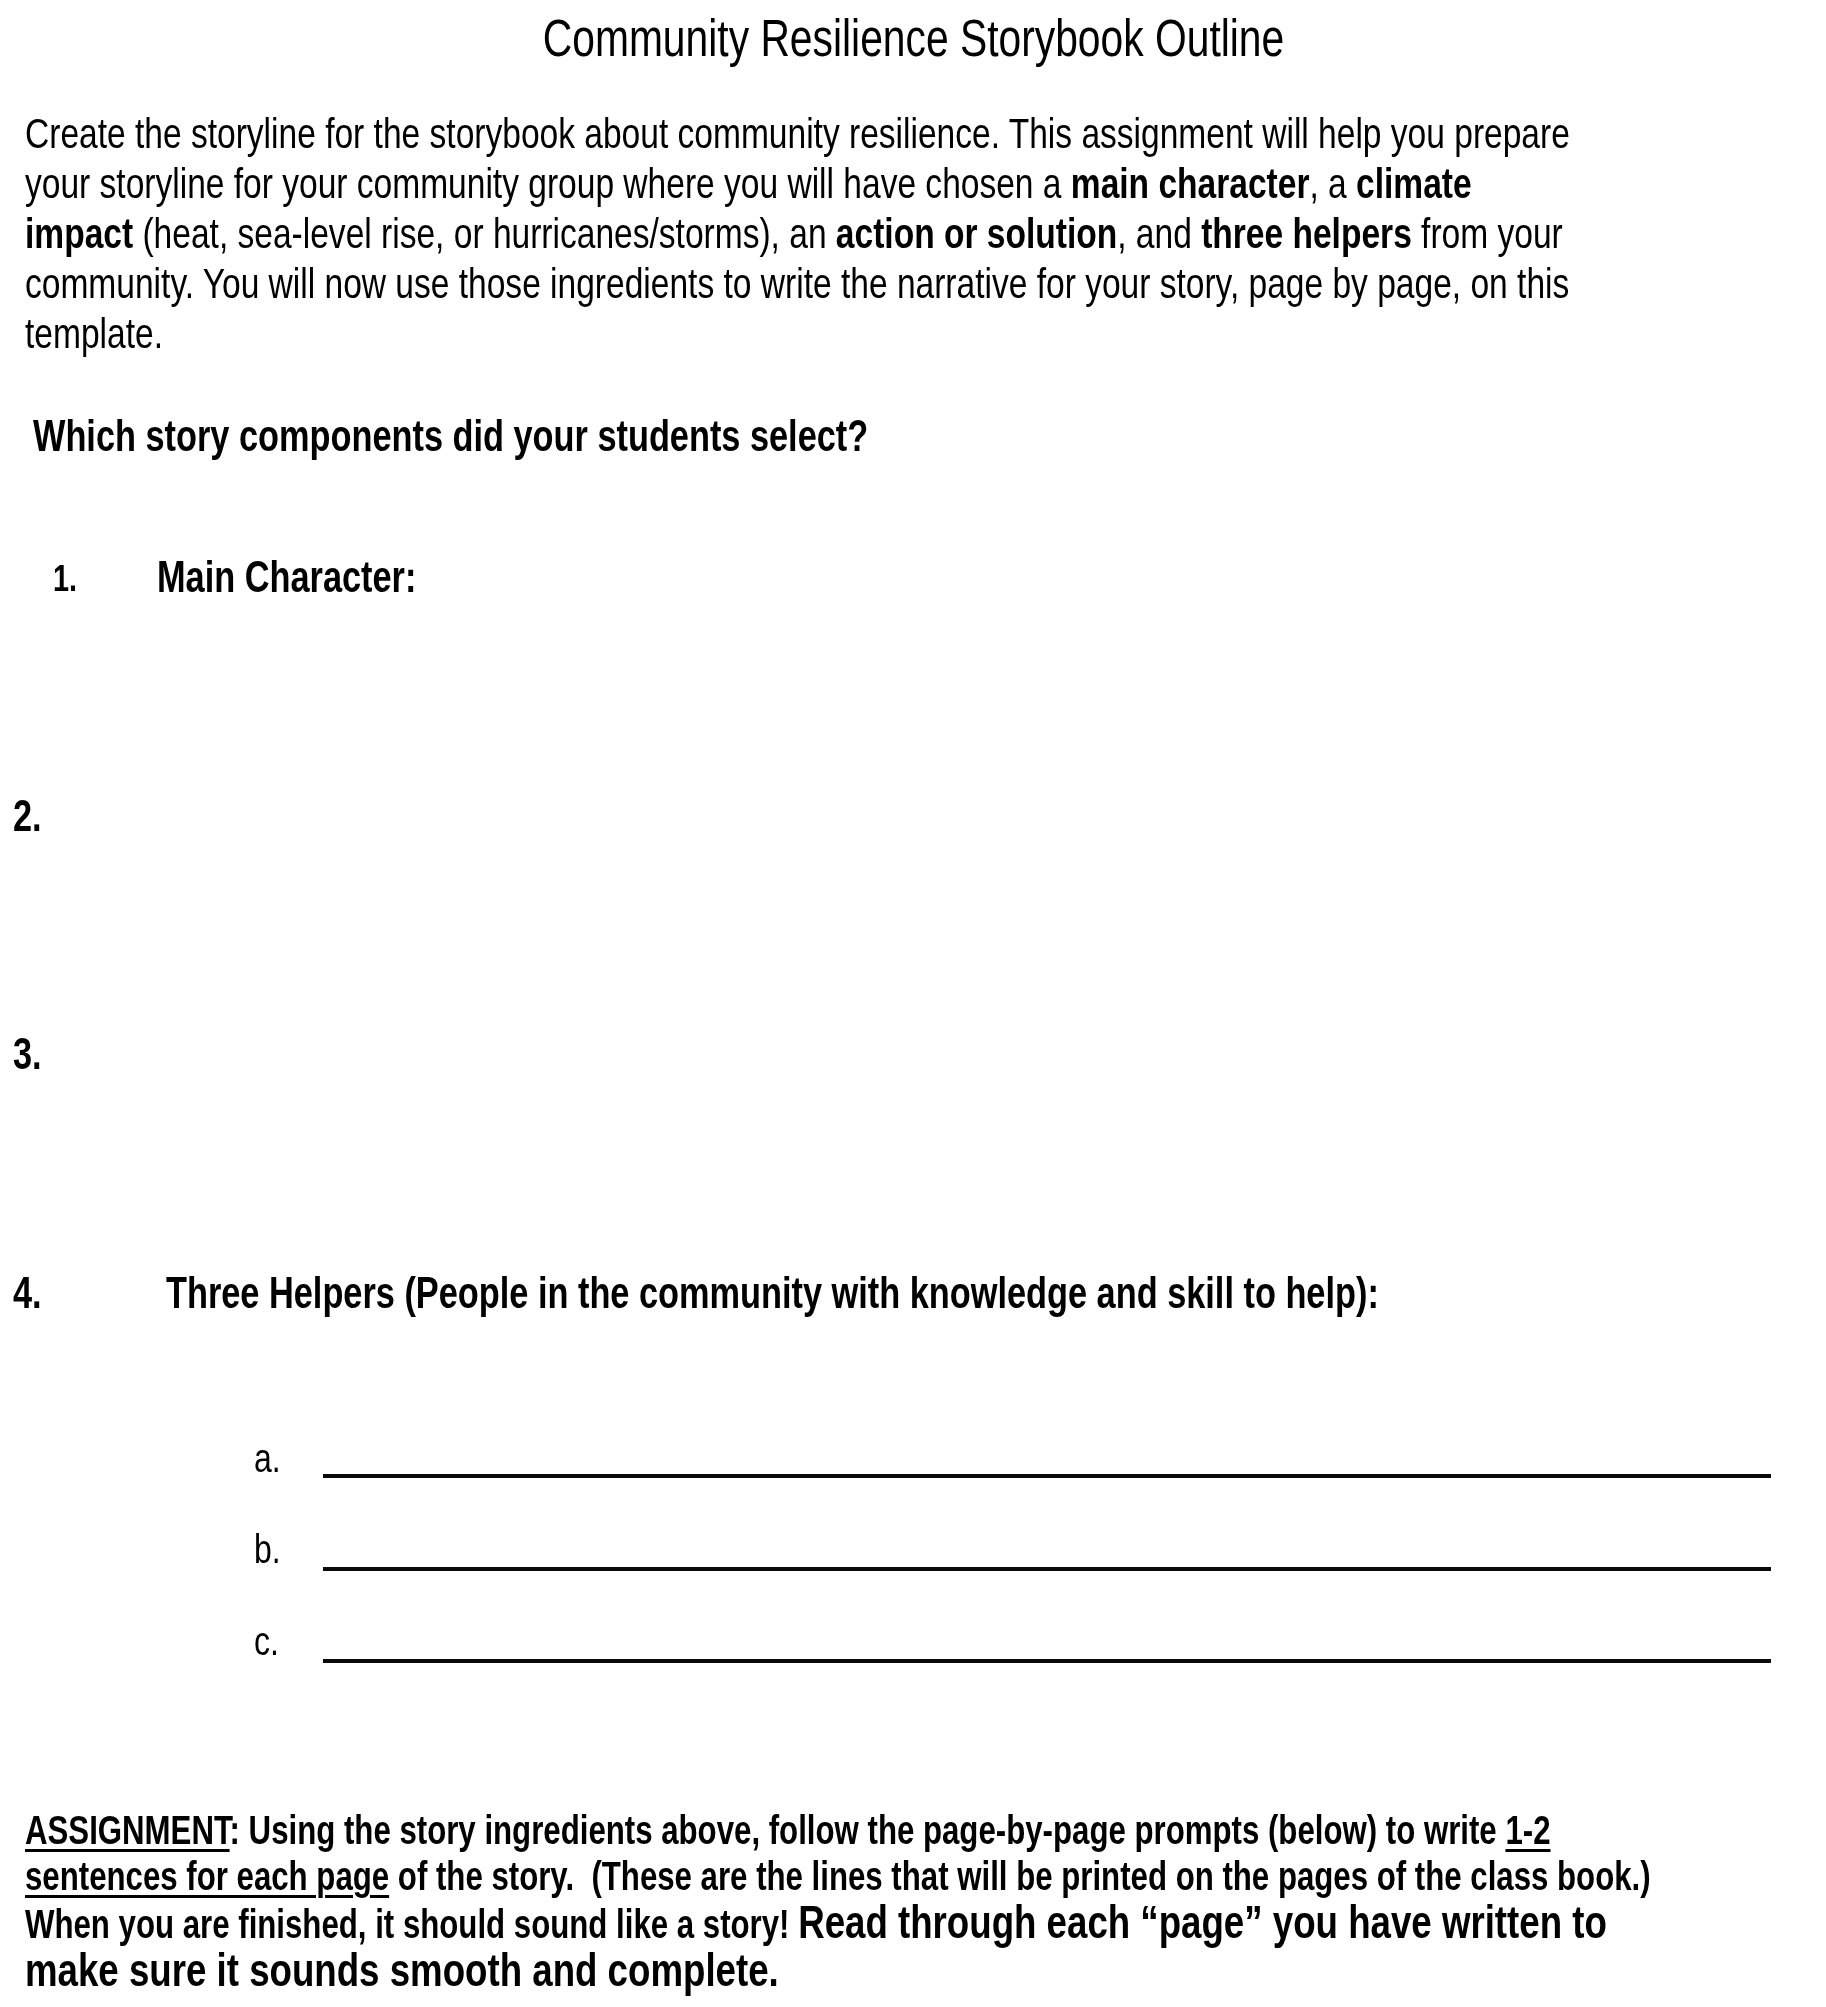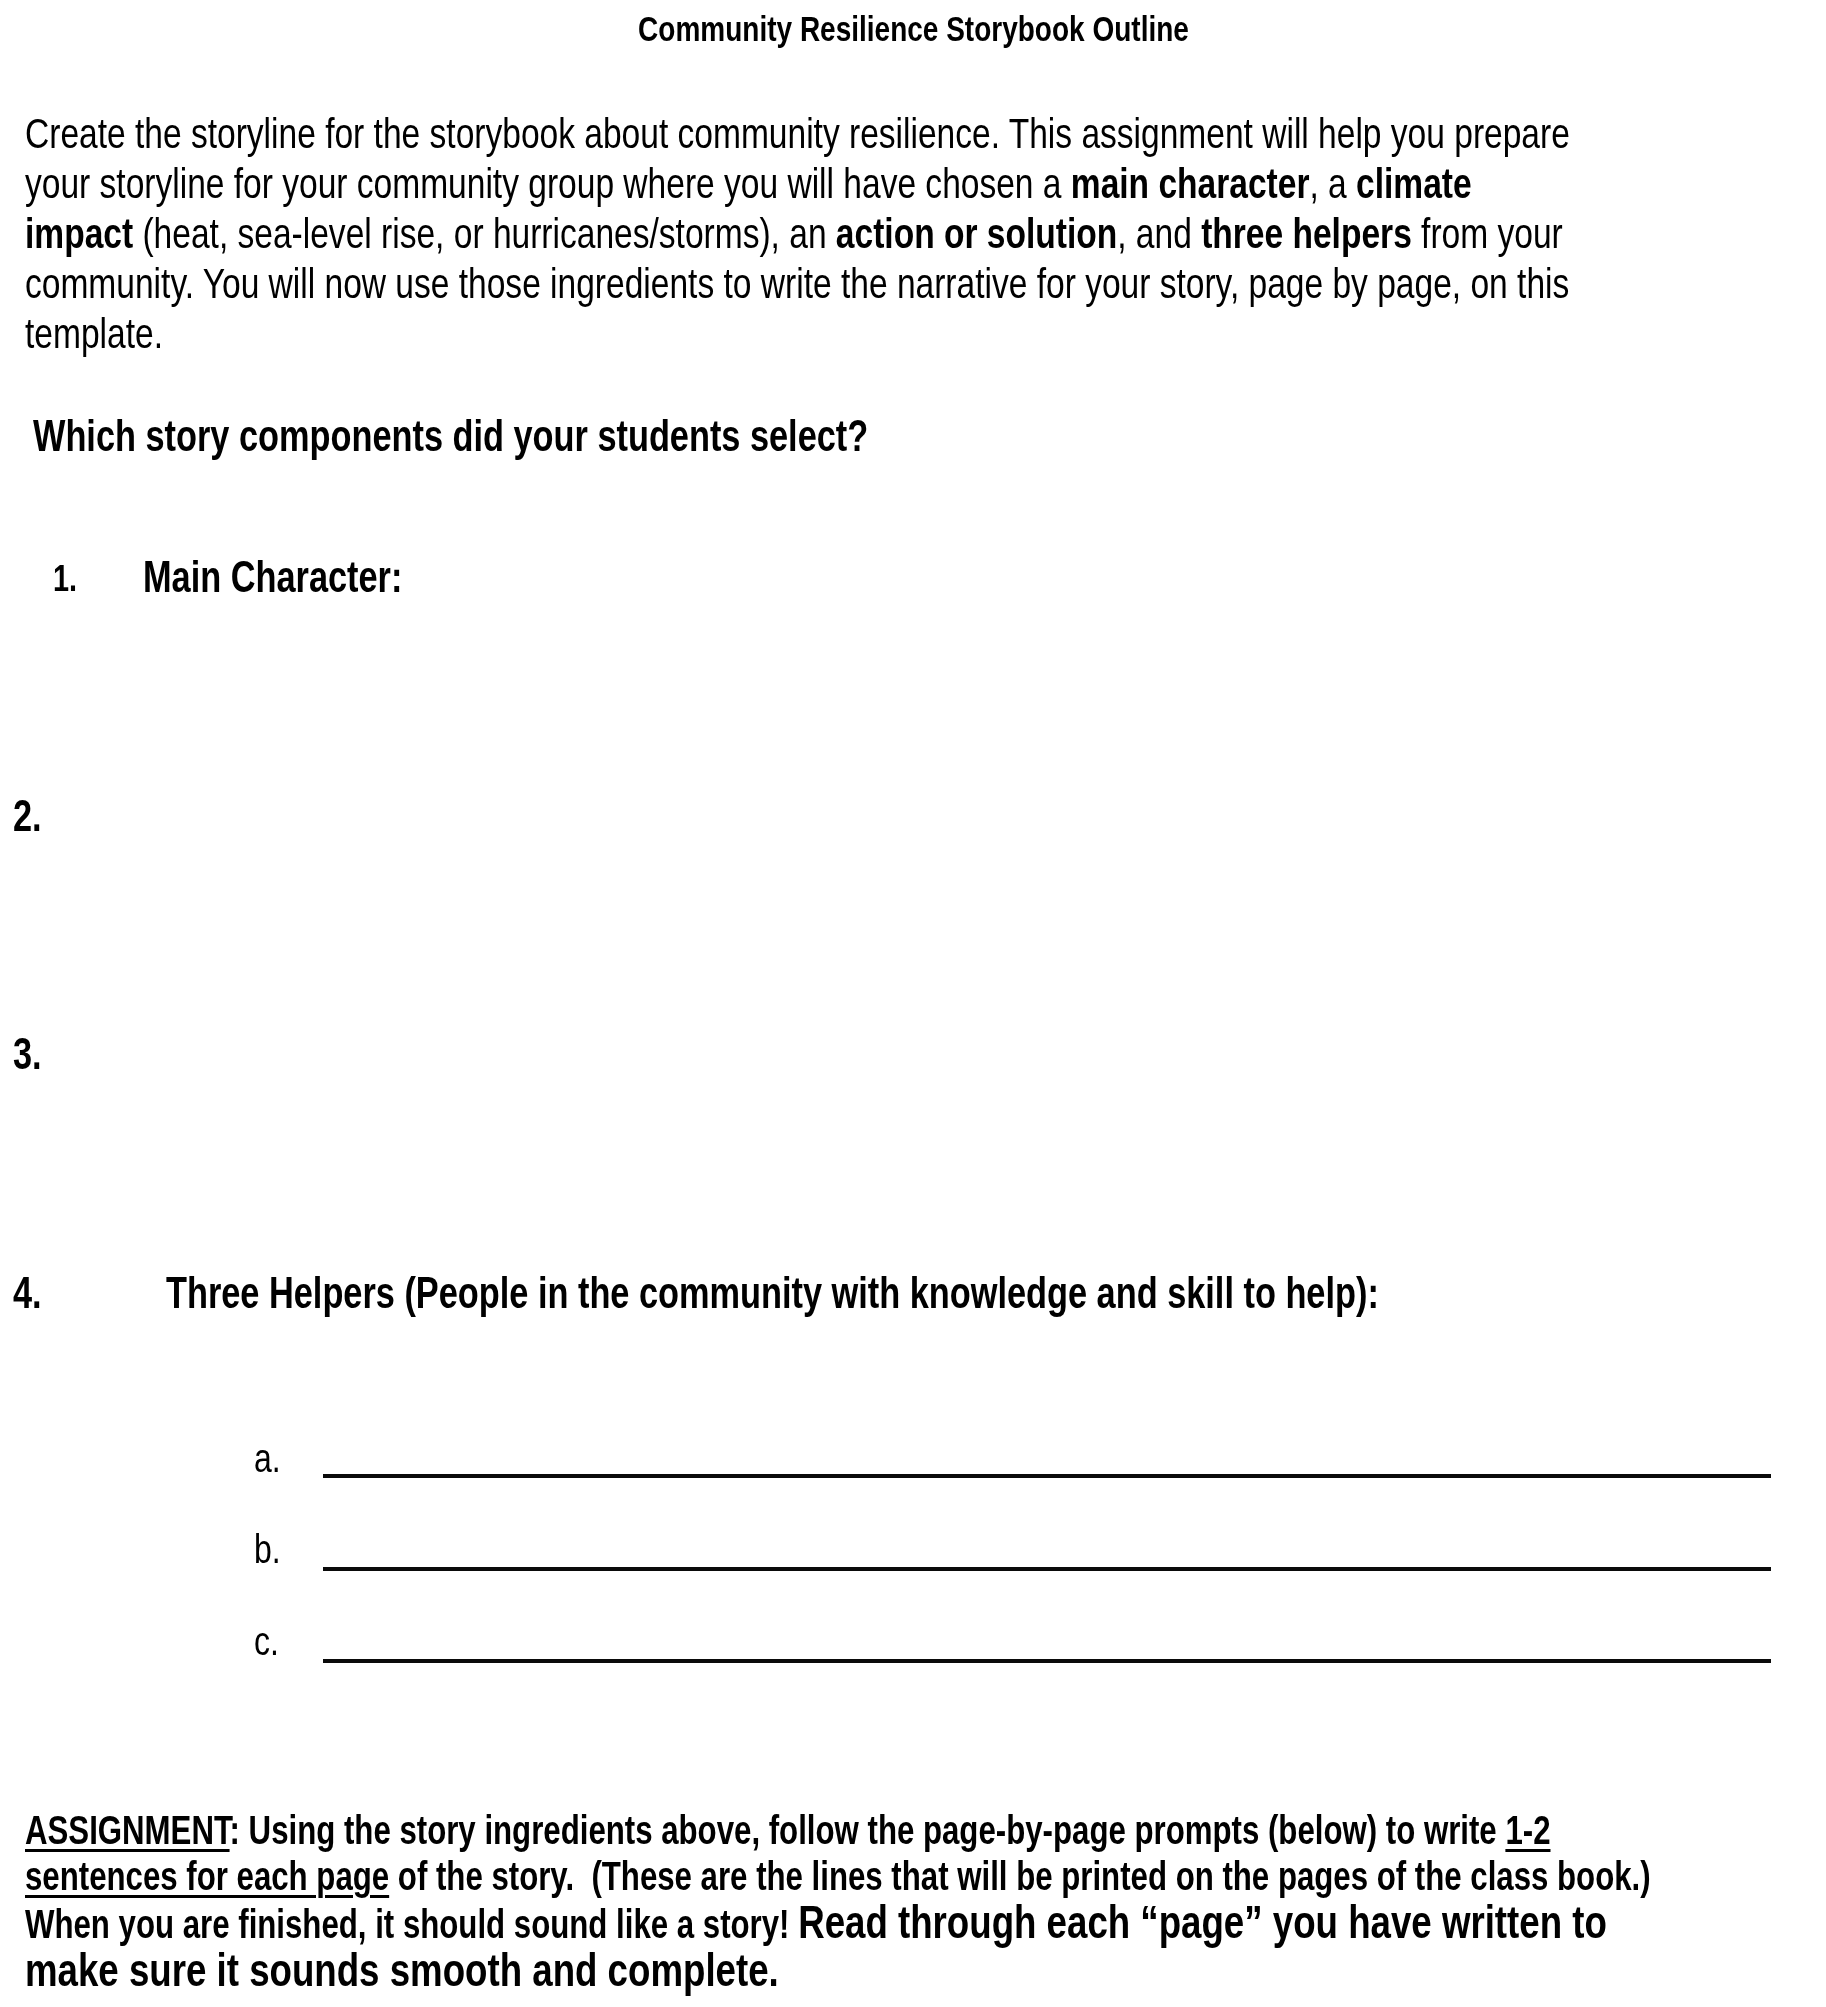--- a/index.html
+++ b/index.html
@@ -14,39 +14,39 @@
   .cond{transform:scaleX(0.78);transform-origin:0 0;display:block;}
   .cond-center{transform:scaleX(0.80);transform-origin:50% 0;display:block;}
 
   .seg-par{white-space:pre-wrap;}
   .b{font-weight:bold;}
   .u{text-decoration:underline;text-decoration-thickness:3.4px;text-underline-offset:4.8px;}
   .lg{font-size:47px;}
 
   .title{
     position:absolute;top:8.7px;left:0;width:1827px;text-align:center;
-    font-size:35px;font-weight:bold;white-space:nowrap;
+    font-size:51px;font-weight:normal;white-space:nowrap;
   }
   .intro{
     position:absolute;top:108px;left:25px;width:2317px;
     font-size:43px;line-height:50px;
   }
   .question{
     position:absolute;top:411px;left:33px;width:2124px;
     font-size:44px;font-weight:bold;white-space:nowrap;
   }
 
   .item{position:absolute;left:0;width:1827px;height:58px;}
   .item .num,.item .lbl{position:absolute;top:0;font-weight:bold;font-size:44px;white-space:nowrap;}
   .item-1{top:552px;}
   .item-2{top:791px;}
   .item-3{top:1029px;}
   .item-4{top:1268px;}
   .item-1 .num{left:53px;font-size:37px;top:5.8px;}
-  .item-1 .lbl{left:143px;}
+  .item-1 .lbl{left:157px;}
   .item-2 .num,.item-3 .num,.item-4 .num{left:12.6px;}
   .item-2 .lbl,.item-3 .lbl,.item-4 .lbl{left:166px;}
 
   .helper-row{position:absolute;left:0;width:1827px;height:58px;}
   .helper-row .letter{position:absolute;left:254px;top:0;font-size:41px;}
   .helper-row .rule{position:absolute;left:323px;width:1448px;height:3.9px;background:#0a0a0a;}
   .helper-a{top:1435px;}
   .helper-b{top:1526px;}
   .helper-c{top:1618px;}
   .helper-a .rule{top:39px;}

